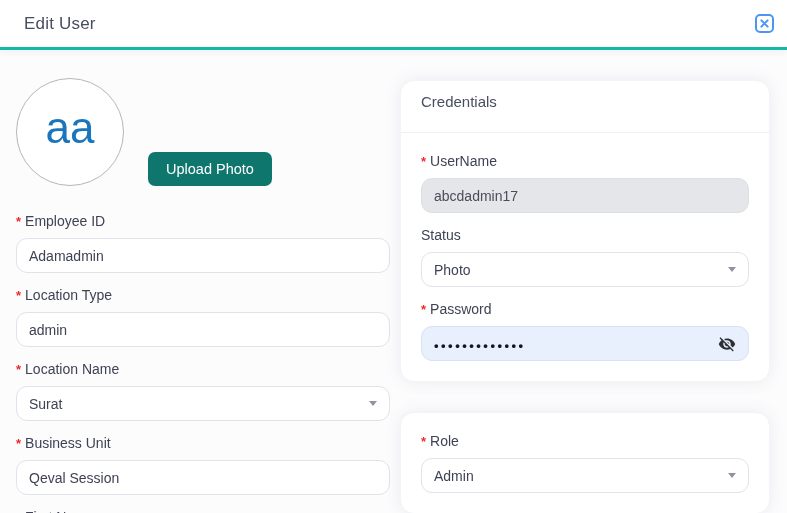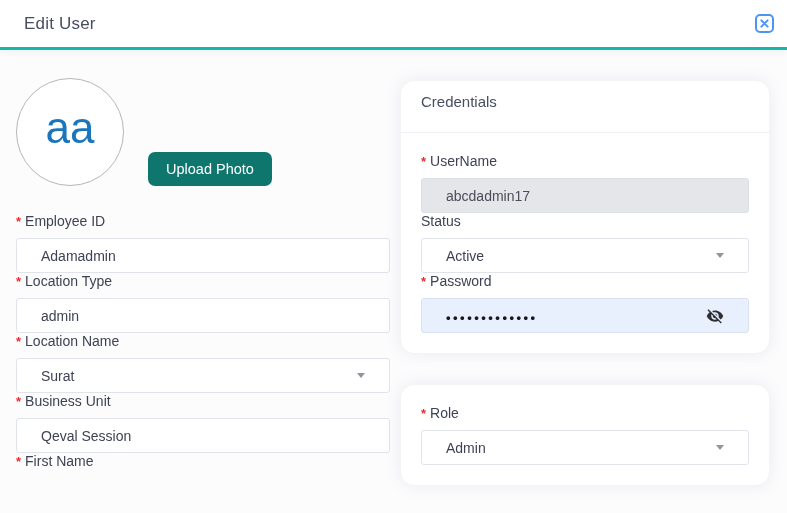--- a/index.html
+++ b/index.html
@@ -40,28 +40,28 @@
     display: flex; align-items: center; justify-content: center; flex: none;
   }
   .avatar-initials { font-size: 44px; color: #1b75bc; line-height: 1; margin-top: -8px; }
   .upload-btn {
     margin-left: 24px; background: #0f766e; color: #ffffff;
     border: none; border-radius: 7px; cursor: pointer;
     font-size: 14.5px; font-weight: 500; font-family: inherit;
     padding: 9px 18px;
   }
   
-  .form-group { }
+  .form-group { margin-bottom: 14px; }
   .field-label { display: block; font-size: 14px; color: #3f4254; margin-bottom: 8px; line-height: 17px; }
   .req { color: #f1272f; margin-right: 4px; font-size: 13px; font-weight: bold; }
   .input, .select, .password-field {
     width: 100%; height: 35px;
-    border: 1px solid #e0e3e9; border-radius: 3px;
+    border: 1px solid #e0e3e9; border-radius: 11px;
     background: #ffffff; font-size: 14px; color: #3f4254;
-    padding: 0 24px; font-family: inherit;
+    padding: 0 12px; font-family: inherit;
   }
   .input { display: block; }
   .select { display: flex; align-items: center; justify-content: space-between; cursor: pointer; }
   .caret {
     width: 0; height: 0; flex: none; margin-left: 8px;
     border-left: 4.5px solid transparent; border-right: 4.5px solid transparent;
     border-top: 5.5px solid #8f95a0;
   }
   .input.disabled { background: #e4e6ea; border-color: #dcdfe4; color: #494e58; }
   .password-field {
@@ -145,21 +145,21 @@
         <div class="card-body">
 
           <div class="form-group">
             <label class="field-label"><span class="req">*</span><span>UserName</span></label>
             <input class="input disabled" disabled="" value="abcdadmin17" style="">
           </div>
 
           <div class="form-group">
             <label class="field-label"><span>Status</span></label>
             <div class="select">
-              <span>Active</span>
+              <span>Photo</span>
               <span class="caret"></span>
             </div>
           </div>
 
           <div class="form-group">
             <label class="field-label"><span class="req">*</span><span>Password</span></label>
             <div class="password-field">
               <span class="dots">•••••••••••••</span>
               <button class="eye-btn" aria-label="Toggle password visibility">
                 <svg width="18" height="18" viewBox="0 0 24 24">

